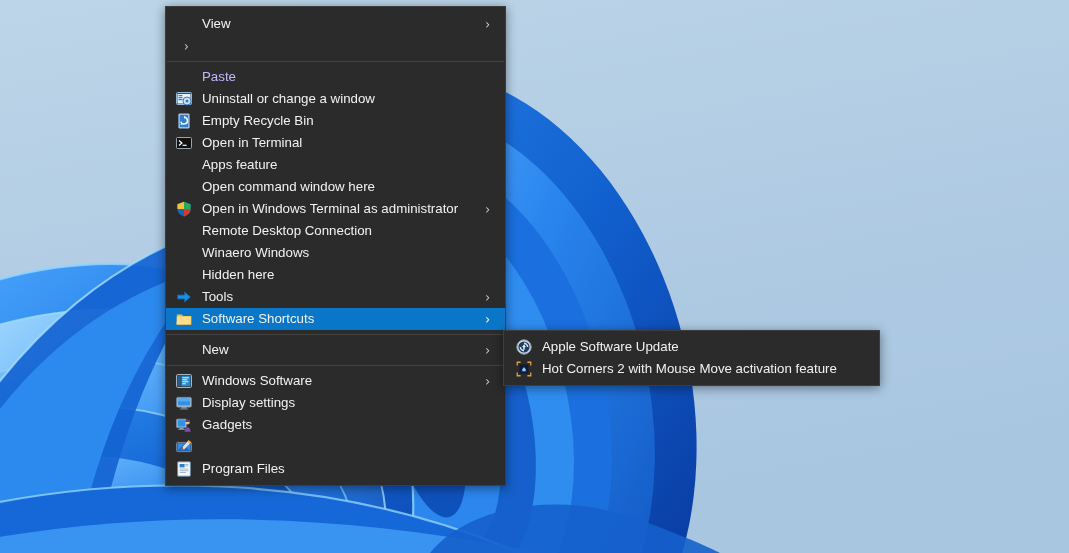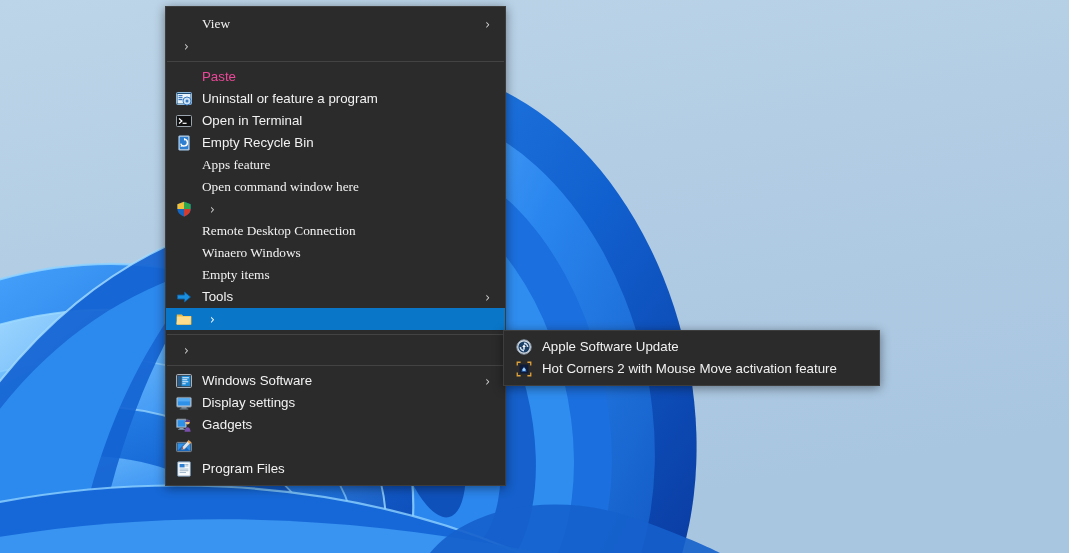--- a/index.html
+++ b/index.html
@@ -46,22 +46,22 @@
   .mi .lbl { flex:1 1 auto; overflow:hidden; }
   .mi .chev {
     flex:0 0 auto;
     color:#cfcfcf;
     font-size:12px;
     font-family:"DejaVu Sans", sans-serif;
     margin-left:8px;
     margin-right:5px;
     transform:scaleY(1.15);
   }
-  .mi.noicon .lbl { margin-left:26px;font-family:Liberation Serif, serif; }
-  .mi.disabled .lbl { color:#ec4899; margin-left:26px; }
+  .mi.noicon .lbl { margin-left:26px; }
+  .mi.disabled .lbl { color:#c4b5fd; margin-left:26px; }
   .mi.sel { background:#0a76c8; }
   .mi.sel .chev { color:#ffffff; }
 
   .sep { height:1px; background:#434343; margin:4px 1px; }
 
   #sub-menu {
     left:503px; top:330px; width:377px;
     padding:5px 0 5px 0;
     background:#2b2b2b;
   }
@@ -161,92 +161,95 @@
         <svg viewBox="0 0 16 16">
       <rect x="0.5" y="1.5" width="15" height="12" rx="1" fill="#1f4e79" stroke="#8fb8dd"></rect>
       <rect x="1.5" y="3" width="13" height="9.5" fill="#e9f3fb"></rect>
       <rect x="2.5" y="4" width="4" height="1.2" fill="#3a7bbf"></rect>
       <rect x="2.5" y="6" width="4" height="1.2" fill="#3a7bbf"></rect>
       <rect x="2.5" y="8" width="4" height="1.2" fill="#3a7bbf"></rect>
       <circle cx="11" cy="10" r="4" fill="#cfe3f4" stroke="#3a7bbf" stroke-width="1"></circle>
       <circle cx="11" cy="10" r="1.5" fill="#3a7bbf"></circle>
         </svg>
       </span>
-      <span class="lbl">Uninstall or feature a program</span>
-    </div>
-    <div class="mi">
-      <span class="ic">
-        <svg viewBox="0 0 16 16">
-      <rect x="0.5" y="2.5" width="15" height="11" rx="1" fill="#111111" stroke="#9aa4ad"></rect>
-      <path d="M3 5.6 L5.8 8 L3 10.4" fill="none" stroke="#ffffff" stroke-width="1.3"></path>
-      <rect x="6.6" y="9.7" width="4" height="1.2" fill="#ffffff"></rect>
-        </svg>
-      </span>
-      <span class="lbl">Open in Terminal</span>
+      <span class="lbl">Uninstall or change a window</span>
     </div>
     <div class="mi">
       <span class="ic">
         <svg viewBox="0 0 16 16">
       <rect x="2.5" y="0.8" width="11" height="14.4" rx="1.2" fill="#e8eef5" stroke="#6d8ba6"></rect>
       <rect x="3.5" y="1.8" width="9" height="12.4" rx="1" fill="#2f7fd0"></rect>
       <path d="M8 4.2 a3.4 3.4 0 1 1 -3.2 4.4" fill="none" stroke="#ffffff" stroke-width="1.4"></path>
       <path d="M8 2.9 l1.8 1.4 -1.8 1.4 z" fill="#ffffff"></path>
       <path d="M5.2 9.8 l-0.6 2.1 2.1 -0.6 z" fill="#ffffff"></path>
         </svg>
       </span>
       <span class="lbl">Empty Recycle Bin</span>
     </div>
+    <div class="mi">
+      <span class="ic">
+        <svg viewBox="0 0 16 16">
+      <rect x="0.5" y="2.5" width="15" height="11" rx="1" fill="#111111" stroke="#9aa4ad"></rect>
+      <path d="M3 5.6 L5.8 8 L3 10.4" fill="none" stroke="#ffffff" stroke-width="1.3"></path>
+      <rect x="6.6" y="9.7" width="4" height="1.2" fill="#ffffff"></rect>
+        </svg>
+      </span>
+      <span class="lbl">Open in Terminal</span>
+    </div>
     <div class="mi noicon">
       <span class="lbl">Apps  feature</span>
     </div>
     <div class="mi noicon">
       <span class="lbl">Open command window here</span>
     </div>
     <div class="mi">
       <span class="ic">
         <svg viewBox="0 0 16 16">
       <path d="M8 0.8 L14.6 3.2 V8 C14.6 11.8 11.6 14.4 8 15.4 C4.4 14.4 1.4 11.8 1.4 8 V3.2 Z" fill="#1566c0"></path>
       <path d="M8 0.8 L14.6 3.2 V8 C14.6 11.8 11.6 14.4 8 15.4 Z" fill="#0b4f9e"></path>
       <path d="M8 0.8 L8 8 L1.4 8 V3.2 Z" fill="#f3c13a"></path>
       <path d="M8 8 L14.6 8 V3.2 L8 0.8 Z" fill="#2fa84f"></path>
       <path d="M8 8 L14.6 8 C14.6 11.8 11.6 14.4 8 15.4 Z" fill="#d33b2c"></path>
         </svg>
       </span>
+      <span class="lbl">Open in Windows Terminal as administrator</span>
       <span class="chev">›</span>
     </div>
     <div class="mi noicon">
       <span class="lbl">Remote Desktop Connection</span>
     </div>
     <div class="mi noicon">
       <span class="lbl">Winaero Windows</span>
     </div>
     <div class="mi noicon">
-      <span class="lbl">Empty items</span>
+      <span class="lbl">Hidden here</span>
     </div>
     <div class="mi">
       <span class="ic">
         <svg viewBox="0 0 16 16">
       <path d="M1.5 6 H8.5 V3 L14.5 8 L8.5 13 V10 H1.5 Z" fill="#1a8fe0" stroke="#0e5f9e" stroke-width="0.9" stroke-linejoin="round"></path>
         </svg>
       </span>
       <span class="lbl">Tools</span>
       <span class="chev">›</span>
     </div>
     <div class="mi sel">
       <span class="ic">
         <svg viewBox="0 0 16 16">
       <path d="M0.8 3.4 h5 l1.4 1.6 h8 v8.6 h-14.4 z" fill="#f0b942"></path>
       <path d="M0.8 5.4 h14.4 v8.2 h-14.4 z" fill="#ffd166"></path>
       <path d="M1.6 5.8 h13 l-1.2 7.4 h-13 z" fill="#ffdd8c"></path>
         </svg>
       </span>
+      <span class="lbl">Software Shortcuts</span>
       <span class="chev">›</span>
     </div>
     <div class="sep"></div>
     <div class="mi noicon">
+      <span class="lbl">New</span>
       <span class="chev">›</span>
     </div>
     <div class="sep"></div>
     <div class="mi">
       <span class="ic">
         <svg viewBox="0 0 16 16">
       <rect x="0.5" y="1.5" width="15" height="13" rx="1.2" fill="#3a3f46" stroke="#aab3bb"></rect>
       <rect x="1.6" y="2.8" width="3.2" height="10.4" fill="#2b5d8a"></rect>
       <rect x="5.4" y="2.8" width="8.9" height="10.4" fill="#1f8ad6"></rect>
       <rect x="6.3" y="4.2" width="6.6" height="1.1" fill="#d9ecfb"></rect>

